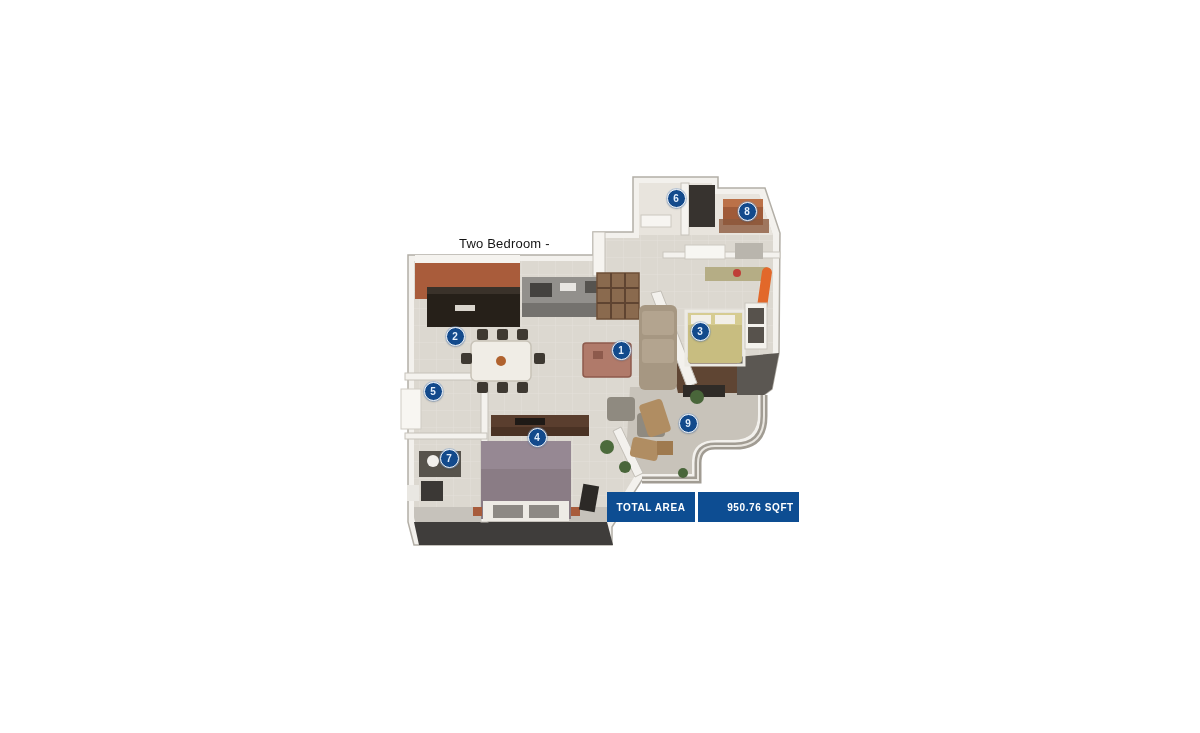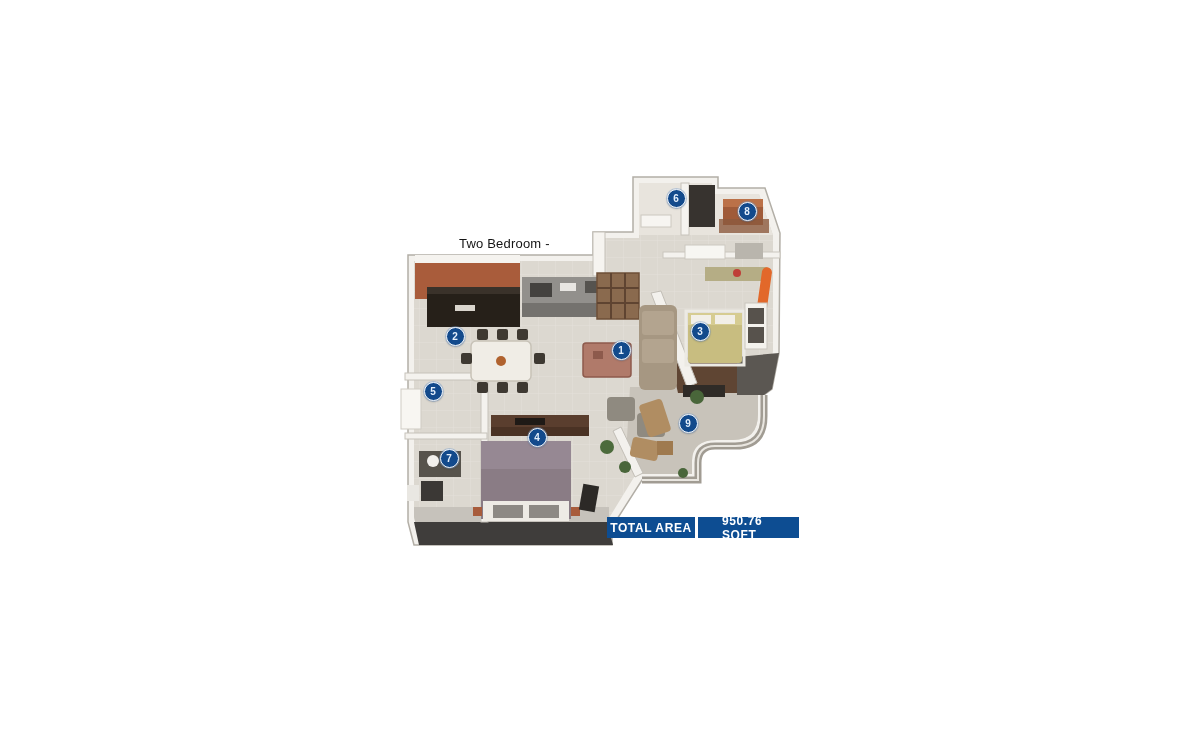--- a/index.html
+++ b/index.html
@@ -17,24 +17,23 @@
     font-size:13px;color:var(--title-text,#141414);
     letter-spacing:.2px;white-space:nowrap;
   }
   .area-bar{
     position:absolute;left:607px;top:492px;
     display:flex;gap:3px;align-items:stretch;
   }
   .area-box{
     background:var(--bar-blue,#0d4d92);
     color:var(--bar-text,#ffffff);
-    font-size:12px;font-weight:bold;letter-spacing:.6px;
+    font-size:10px;font-weight:bold;letter-spacing:.6px;
     display:flex;align-items:center;justify-content:center;
-    height:21px;
-    margin-top:25px;
+    height:30px;
   }
   .area-box.label{width:88px;}
   .area-box.value{width:77px;padding-left:24px;}
   .marker{
     position:absolute;width:19px;height:19px;border-radius:50%;
     background:var(--marker-fill,#134a8c);
     border:1.5px solid var(--marker-ring,#f2f7fd);
     box-shadow:0 0 0 1px rgba(125,160,205,.45), 0 1px 2px rgba(0,0,0,.25);
     color:var(--marker-text,#e4effc);
     font-size:10px;font-weight:bold;

